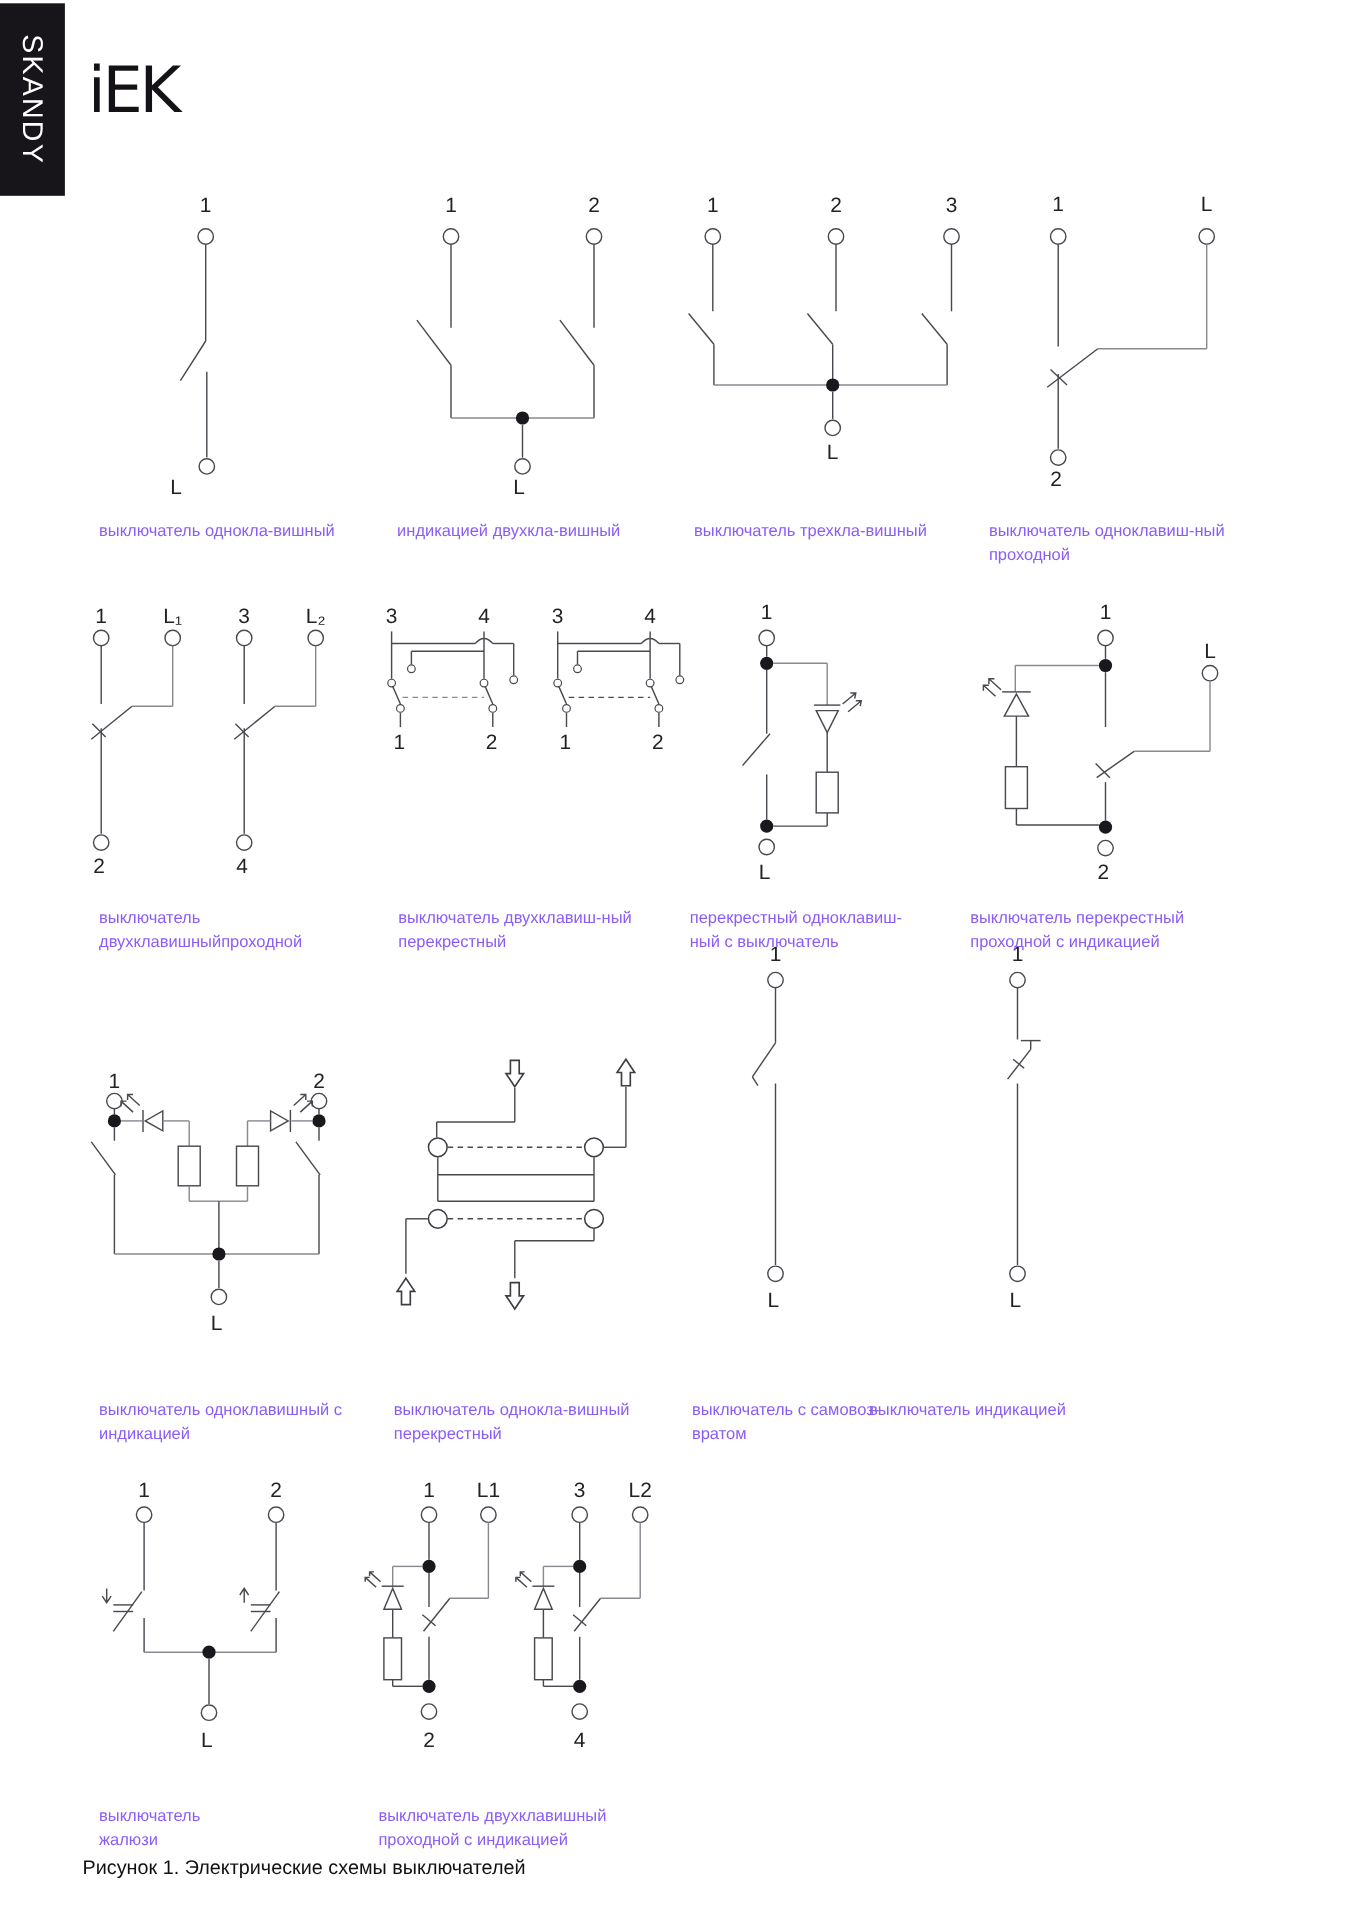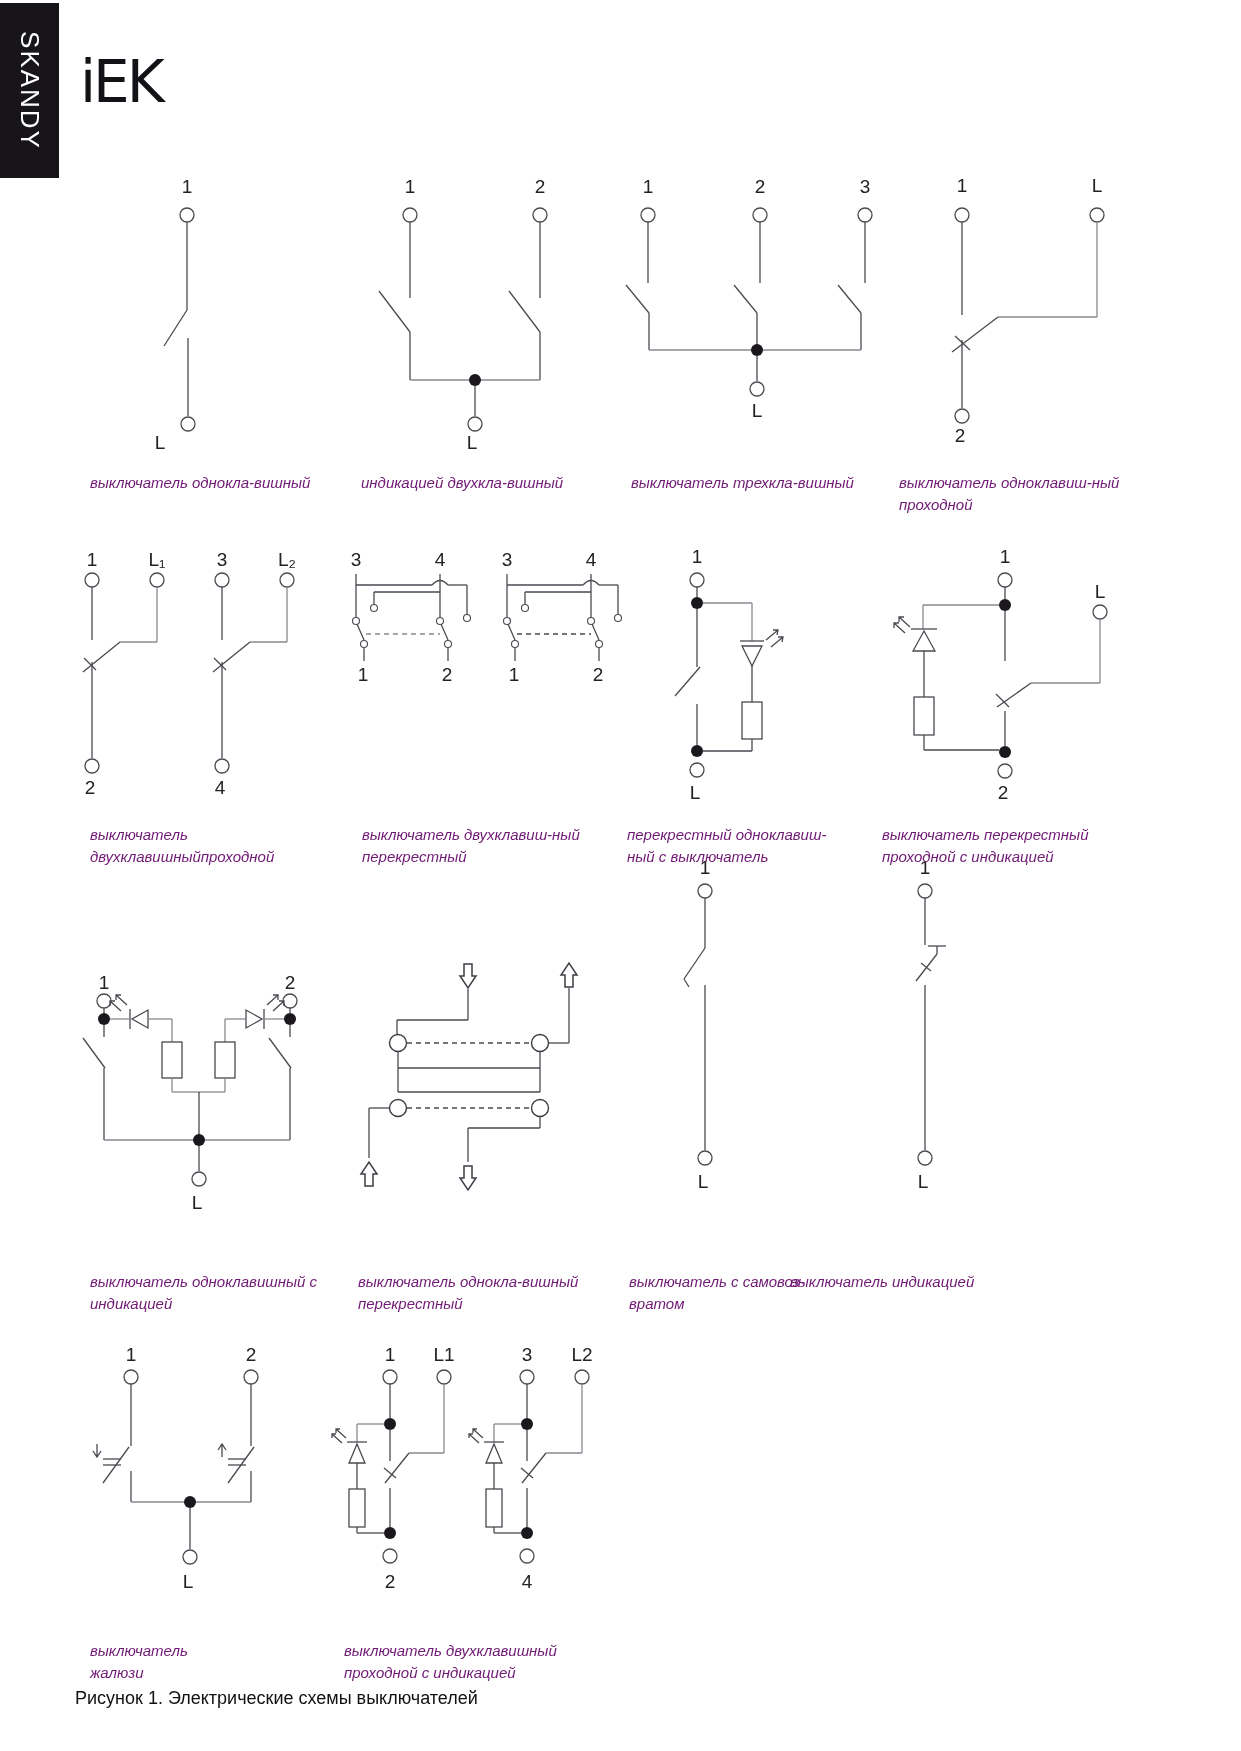--- a/index.html
+++ b/index.html
@@ -4,21 +4,21 @@
 <style>
   html,body{margin:0;padding:0;background:#ffffff;}
   #page{position:relative;width:1241px;height:1751px;background:#fff;overflow:hidden;
         font-family:"Liberation Sans","DejaVu Sans",sans-serif;}
   .sidebar{position:absolute;left:0;top:3px;width:59px;height:175px;background:#17151a;
            display:flex;align-items:center;justify-content:center;}
   .sidebar span{transform:rotate(90deg);white-space:nowrap;color:#fff;font-size:26px;
                 letter-spacing:2px;font-weight:400;}
   .logo{position:absolute;left:80px;top:48px;font-size:58px;font-weight:normal;
         color:#141216;letter-spacing:-3px;font-family:"DejaVu Sans",sans-serif;}
-  .cap{position:absolute;font-size:15px;line-height:22px;color:#701a75;white-space:nowrap;font-style:italic;}
+  .cap{position:absolute;font-size:15px;line-height:22px;color:#8b5cf6;white-space:nowrap;}
   .cap span{display:block;}
   .figcap{position:absolute;left:75px;top:1688px;font-size:18px;color:#111;}
   svg.schem{position:absolute;left:0;top:0;}
   .schem line,.schem path{stroke:#4b4950;stroke-width:1.3;fill:none;}
   .schem path.lt,.schem line.lt{stroke:#8b8990;}
   .schem circle.term{stroke:#4b4950;stroke-width:1.3;fill:#fff;}
   .schem circle.term2{stroke:#3f3d44;stroke-width:1.4;fill:#fff;}
   .schem circle.contact{stroke:#4b4950;stroke-width:1.1;fill:#fff;}
   .schem circle.dot{fill:#1a181d;stroke:none;}
   .schem path.dash,.schem line.dash{stroke-dasharray:5 4;}

